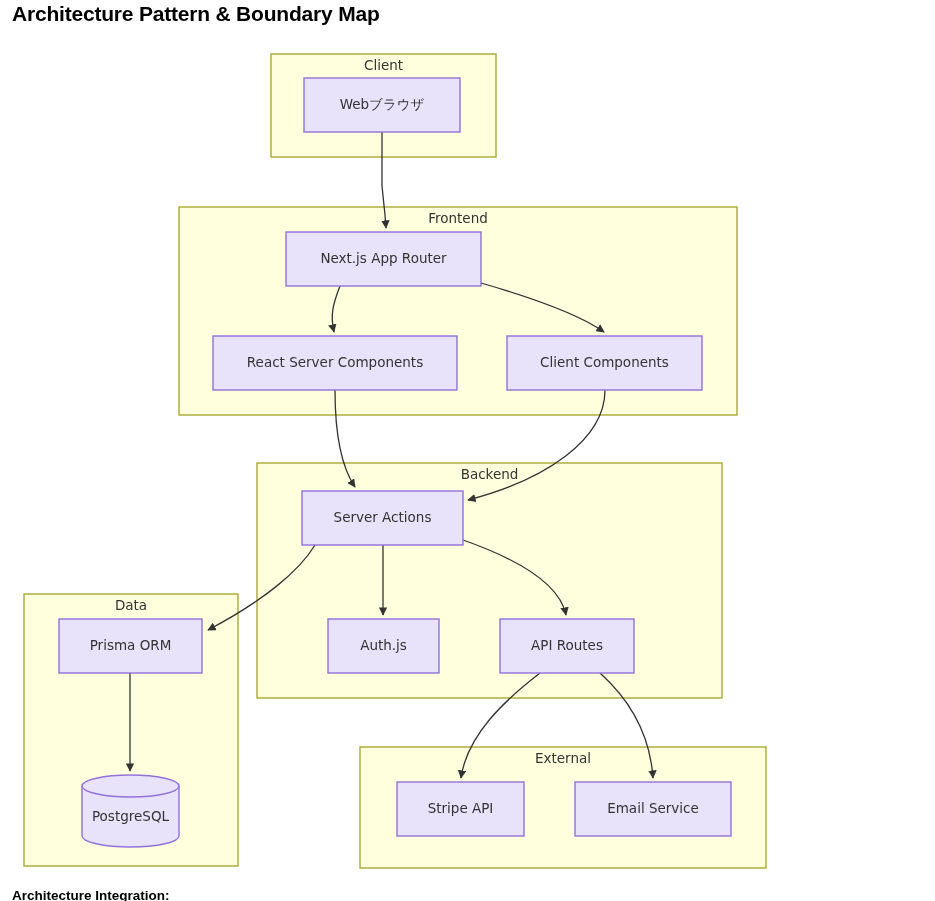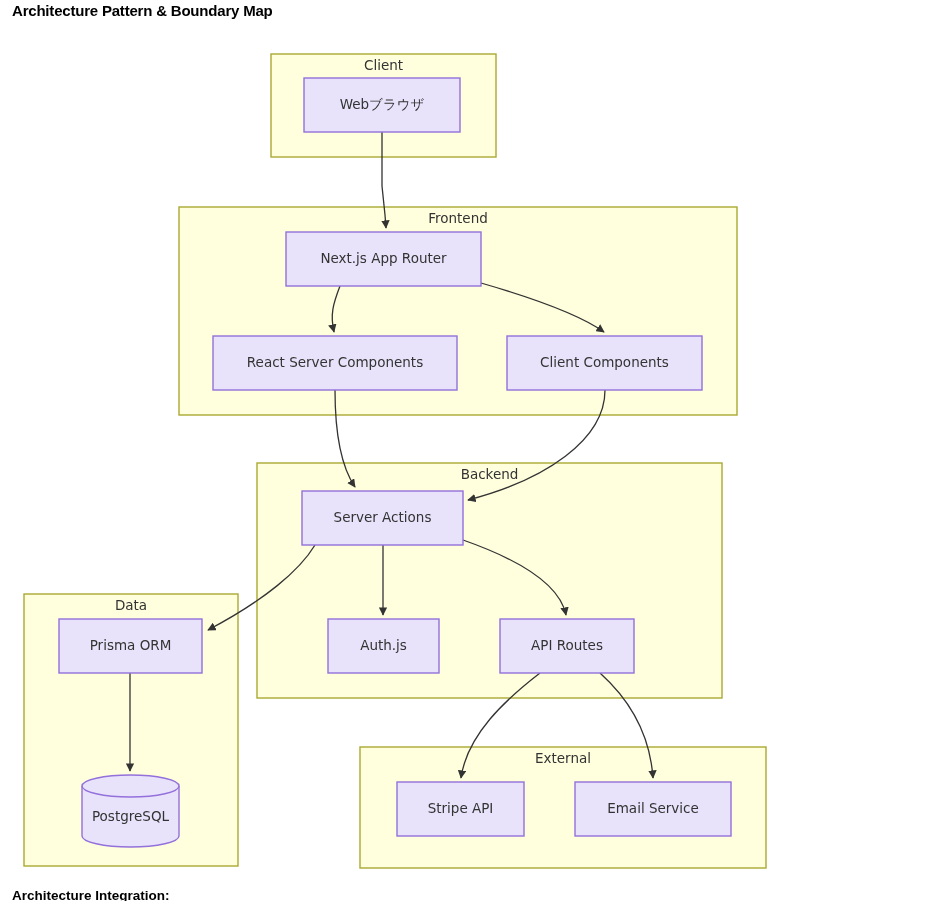--- a/index.html
+++ b/index.html
@@ -12,21 +12,21 @@
     height: 901px;
     position: relative;
     overflow: hidden;
     font-family: "DejaVu Sans", "Liberation Sans", sans-serif;
   }
   #diagram-title {
     position: absolute;
     left: 12px;
     top: 2px;
     font-family: "Liberation Sans", sans-serif;
-    font-size: 15px;
+    font-size: 21px;
     font-weight: bold;
     color: #000000;
     letter-spacing: -0.2px;
   }
   #footer-note {
     position: absolute;
     left: 12px;
     top: 888px;
     font-family: "Liberation Sans", sans-serif;
     font-size: 13.5px;

